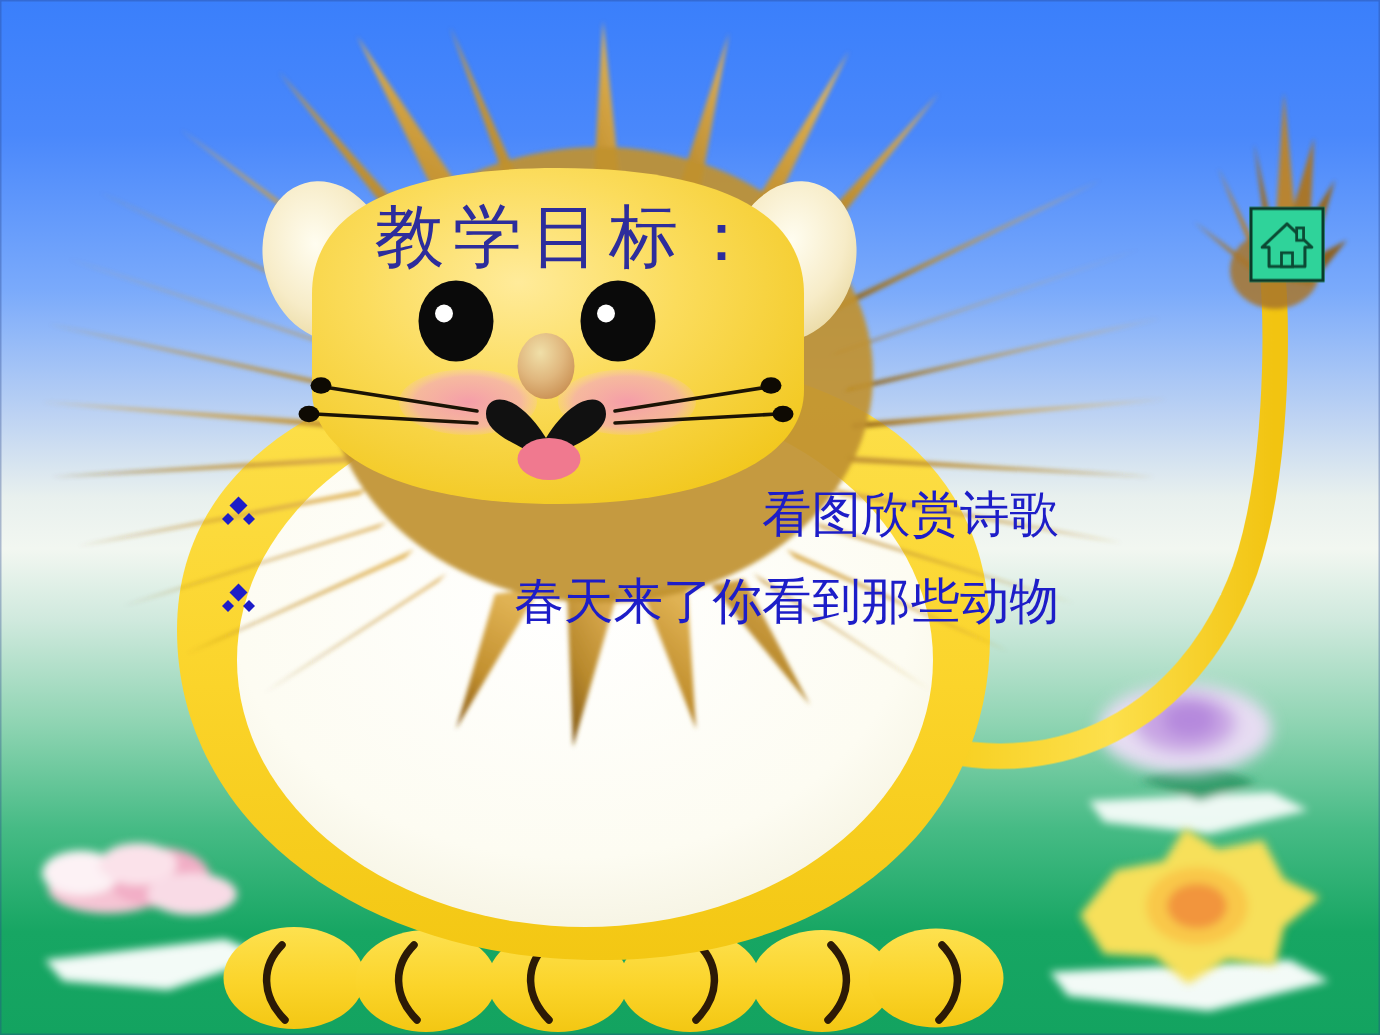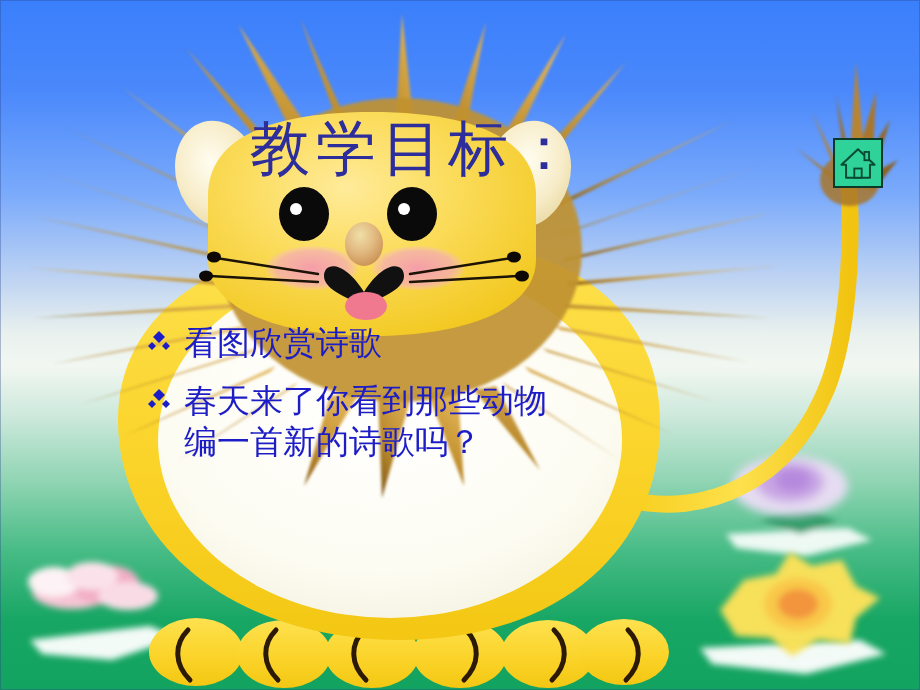--- a/index.html
+++ b/index.html
@@ -28,41 +28,41 @@
   #slide::after{
     content:"";position:absolute;inset:0;pointer-events:none;
     box-shadow:inset 0 0 0 1px rgba(40,70,140,.35);
   }
 
   
   #lion{position:absolute;left:0;top:0;width:920px;height:690px;}
 
   
   #title{
-    position:absolute;left:250px;top:118px;
+    position:absolute;left:250px;top:134px;
     font-family:"DejaVu Serif","Liberation Serif",serif;
-    font-size:60px;line-height:1;letter-spacing:6px;
+    font-size:46px;line-height:1;letter-spacing:6px;
     color:#2d2d9c;white-space:nowrap;
   }
   #bullets{
     position:absolute;left:146px;top:322px;width:560px;
     font-family:"DejaVu Serif","Liberation Serif",serif;
     color:#1d1dc8;
   }
   .bullet{
     position:relative;padding-left:38px;
     font-size:33px;line-height:1.26;margin-bottom:16px;
     text-indent:0;
   }
   .bullet .bul{
     position:absolute;left:2px;top:8px;width:22px;height:22px;
     color:#1d1dc8;font-size:22px;line-height:22px;
   }
   .bullet .bul svg{display:block;}
-  .btxt{display:block;}
+  .btxt{display:block;text-align:right;}
 
   
   #home-btn{
     position:absolute;left:833px;top:138px;width:50px;height:50px;
     background:#2fd39a;border:2px solid #0b3a2a;box-sizing:border-box;
     cursor:pointer;
   }
   #home-btn svg{display:block;width:100%;height:100%;}
 </style>
 </head>
@@ -289,21 +289,20 @@
 
     <div class="bullet">
       <span class="bul">
         <svg viewBox="0 0 22 22" width="22" height="22">
           <polygon points="11,1 17,7 11,13 5,7" fill="#1d1dc8"></polygon>
           <polygon points="4,12 8,16 4,20 0,16" fill="#1d1dc8"></polygon>
           <polygon points="18,12 22,16 18,20 14,16" fill="#1d1dc8"></polygon>
         </svg>
       </span>
       <span class="btxt">春天来了你看到那些动物</span>
-      <span class="btxt">编一首新的诗歌吗？</span>
     </div>
 
   </div>
 
   <div id="home-btn" title="Home">
     <svg viewBox="0 0 50 50">
       <path d="M25,10 L43,27 L38,27 L38,41 L12,41 L12,27 L7,27 Z" fill="#2fd39a" stroke="#0b4a34" stroke-width="2.2" stroke-linejoin="round"></path>
       <rect x="32" y="13" width="5" height="9" fill="#2fd39a" stroke="#0b4a34" stroke-width="2"></rect>
       <rect x="21" y="31" width="8" height="10" fill="#2fd39a" stroke="#0b4a34" stroke-width="2"></rect>
     </svg>

